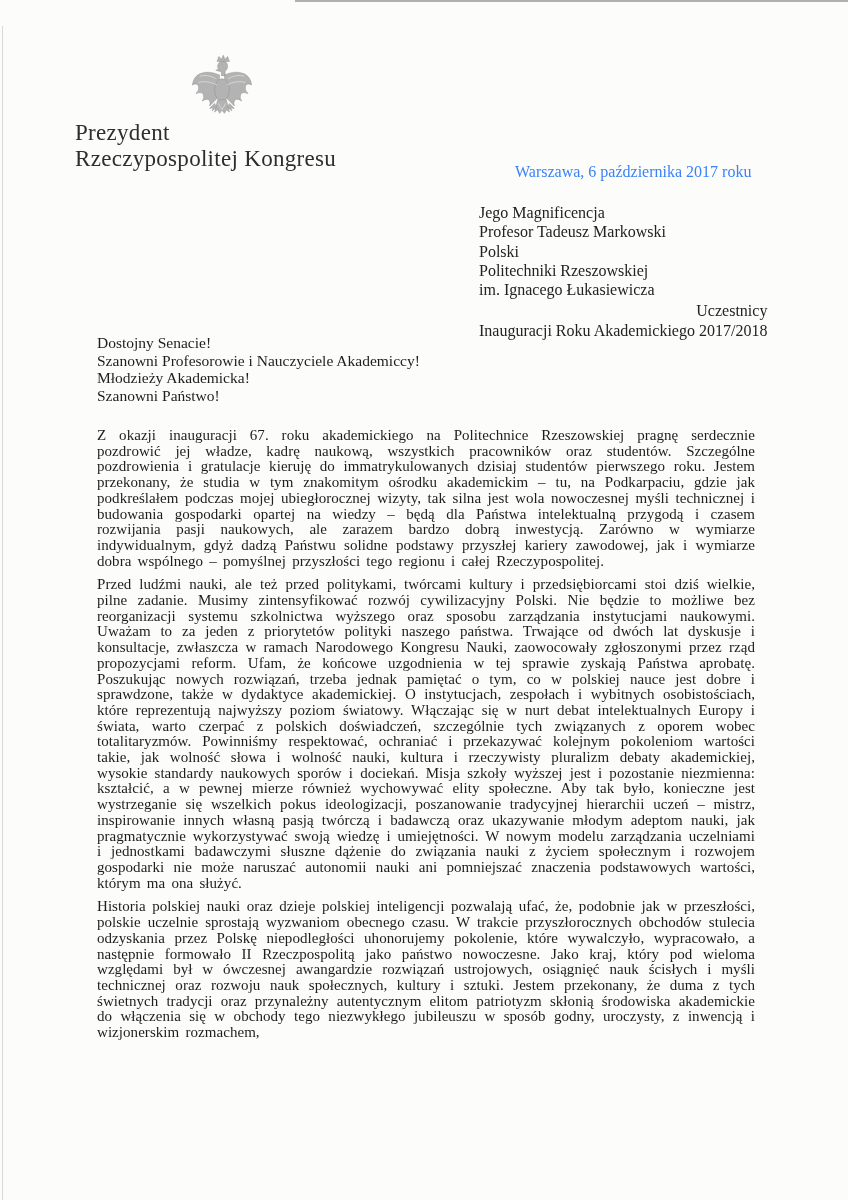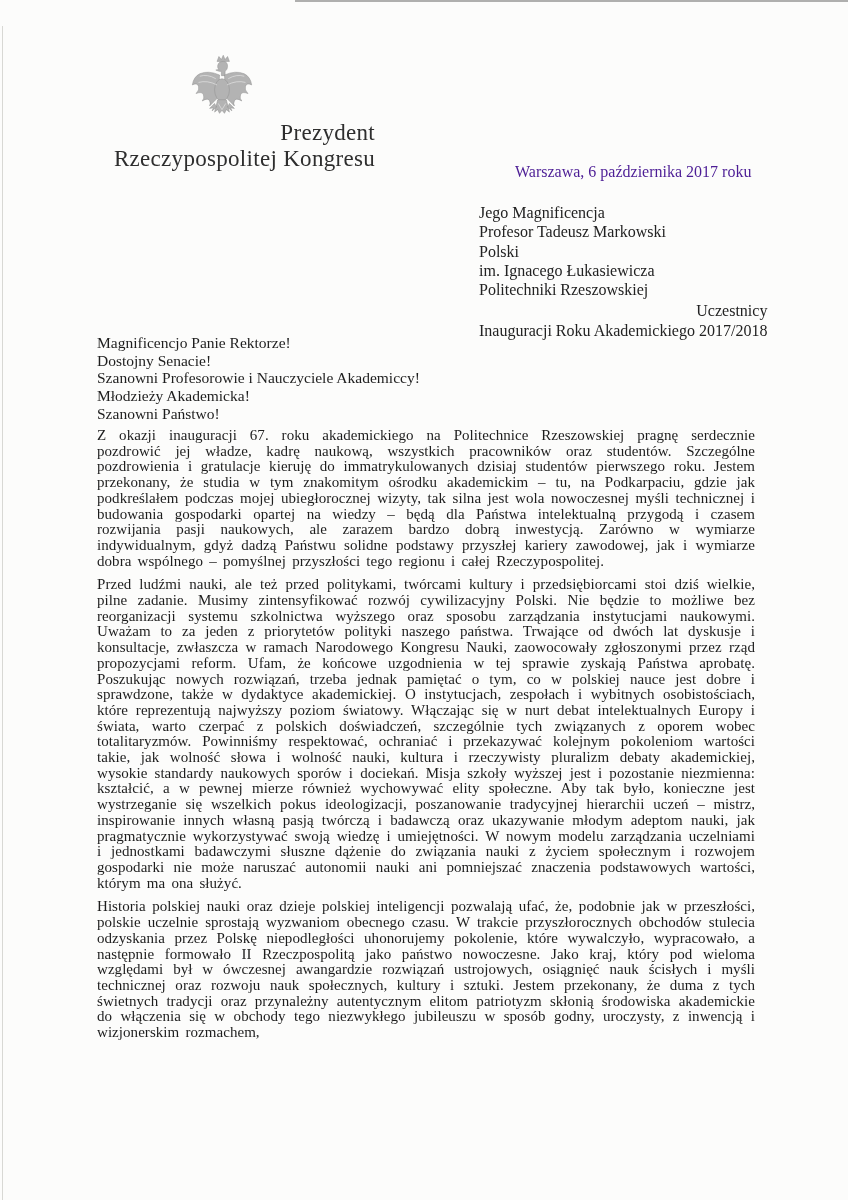--- a/index.html
+++ b/index.html
@@ -11,24 +11,24 @@
     color:#1f1f1f;
     overflow:hidden;
     box-sizing:border-box;
   }
   
   .scan-top{position:absolute;top:0;left:295px;right:0;height:2px;background:#6f6f6f;opacity:.55;}
   .scan-left{position:absolute;top:26px;left:2px;bottom:0;width:1px;background:#d8d8d4;}
   .emblem{position:absolute;left:191px;top:54px;width:62px;height:68px;}
   .office{
     position:absolute;left:75px;top:120px;width:300px;
-    text-align:right;font-size:23px;line-height:26px;color:#2e2e2e;
+    text-align:left;font-size:23px;line-height:26px;color:#2e2e2e;
     letter-spacing:.3px;
   }
-  .dateline{position:absolute;left:515px;top:163px;font-size:16px;color:#4c1d95;}
+  .dateline{position:absolute;left:515px;top:163px;font-size:16px;color:#3b82f6;}
   .recipient{position:absolute;left:437px;top:203px;font-size:16px;line-height:19.3px;color:#222;margin-left:42px;}
   .recipient .grp2{margin-top:2px;text-align:right;}
   .salutation{position:absolute;left:97px;top:334px;font-size:15.5px;line-height:17.7px;color:#1e1e1e;}
   .body-text{
     position:absolute;left:97px;top:428px;width:666px;
     font-size:15px;line-height:15.7px;text-align:justify;
     word-spacing:2.4px;letter-spacing:.05px;color:#1d1d1d;
   }
   .body-text p{margin:0 8px 8px 0;}
   .line{white-space:nowrap;}
@@ -67,31 +67,30 @@
     <div class="line">Rzeczypospolitej Kongresu</div>
   </div>
 
   <div class="dateline">Warszawa, 6 października 2017 roku</div>
 
   <div class="recipient">
     <div class="grp1">
       <div class="line">Jego Magnificencja</div>
       <div class="line">Profesor Tadeusz Markowski</div>
       <div class="line">Polski</div>
+      <div class="line">Politechniki Rzeszowskiej</div>
       <div class="line">im. Ignacego Łukasiewicza</div>
-      <div class="line">Politechniki Rzeszowskiej</div>
     </div>
     <div class="grp2">
       <div class="line">Uczestnicy</div>
       <div class="line">Inauguracji Roku Akademickiego 2017/2018</div>
     </div>
   </div>
 
   <div class="salutation">
-    <div class="line">Magnificencjo Panie Rektorze!</div>
     <div class="line">Dostojny Senacie!</div>
     <div class="line">Szanowni Profesorowie i Nauczyciele Akademiccy!</div>
     <div class="line">Młodzieży Akademicka!</div>
     <div class="line">Szanowni Państwo!</div>
   </div>
 
   <div class="body-text">
     <p>Z okazji inauguracji 67. roku akademickiego na Politechnice Rzeszowskiej pragnę serdecznie pozdrowić jej władze, kadrę naukową, wszystkich pracowników oraz studentów. Szczególne pozdrowienia i gratulacje kieruję do immatrykulowanych dzisiaj studentów pierwszego roku. Jestem przekonany, że studia w tym znakomitym ośrodku akademickim – tu, na Podkarpaciu, gdzie jak podkreślałem podczas mojej ubiegłorocznej wizyty, tak silna jest wola nowoczesnej myśli technicznej i budowania gospodarki opartej na wiedzy – będą dla Państwa intelektualną przygodą i czasem rozwijania pasji naukowych, ale zarazem bardzo dobrą inwestycją. Zarówno w wymiarze indywidualnym, gdyż dadzą Państwu solidne podstawy przyszłej kariery zawodowej, jak i wymiarze dobra wspólnego – pomyślnej przyszłości tego regionu i całej Rzeczypospolitej.</p>
     <p>Przed ludźmi nauki, ale też przed politykami, twórcami kultury i przedsiębiorcami stoi dziś wielkie, pilne zadanie. Musimy zintensyfikować rozwój cywilizacyjny Polski. Nie będzie to możliwe bez reorganizacji systemu szkolnictwa wyższego oraz sposobu zarządzania instytucjami naukowymi. Uważam to za jeden z priorytetów polityki naszego państwa. Trwające od dwóch lat dyskusje i konsultacje, zwłaszcza w ramach Narodowego Kongresu Nauki, zaowocowały zgłoszonymi przez rząd propozycjami reform. Ufam, że końcowe uzgodnienia w tej sprawie zyskają Państwa aprobatę. Poszukując nowych rozwiązań, trzeba jednak pamiętać o tym, co w polskiej nauce jest dobre i sprawdzone, także w dydaktyce akademickiej. O instytucjach, zespołach i wybitnych osobistościach, które reprezentują najwyższy poziom światowy. Włączając się w nurt debat intelektualnych Europy i świata, warto czerpać z polskich doświadczeń, szczególnie tych związanych z oporem wobec totalitaryzmów. Powinniśmy respektować, ochraniać i przekazywać kolejnym pokoleniom wartości takie, jak wolność słowa i wolność nauki, kultura i rzeczywisty pluralizm debaty akademickiej, wysokie standardy naukowych sporów i dociekań. Misja szkoły wyższej jest i pozostanie niezmienna: kształcić, a w pewnej mierze również wychowywać elity społeczne. Aby tak było, konieczne jest wystrzeganie się wszelkich pokus ideologizacji, poszanowanie tradycyjnej hierarchii uczeń – mistrz, inspirowanie innych własną pasją twórczą i badawczą oraz ukazywanie młodym adeptom nauki, jak pragmatycznie wykorzystywać swoją wiedzę i umiejętności. W nowym modelu zarządzania uczelniami i jednostkami badawczymi słuszne dążenie do związania nauki z życiem społecznym i rozwojem gospodarki nie może naruszać autonomii nauki ani pomniejszać znaczenia podstawowych wartości, którym ma ona służyć.</p>
     <p>Historia polskiej nauki oraz dzieje polskiej inteligencji pozwalają ufać, że, podobnie jak w przeszłości, polskie uczelnie sprostają wyzwaniom obecnego czasu. W trakcie przyszłorocznych obchodów stulecia odzyskania przez Polskę niepodległości uhonorujemy pokolenie, które wywalczyło, wypracowało, a następnie formowało II Rzeczpospolitą jako państwo nowoczesne. Jako kraj, który pod wieloma względami był w ówczesnej awangardzie rozwiązań ustrojowych, osiągnięć nauk ścisłych i myśli technicznej oraz rozwoju nauk społecznych, kultury i sztuki. Jestem przekonany, że duma z tych świetnych tradycji oraz przynależny autentycznym elitom patriotyzm skłonią środowiska akademickie do włączenia się w obchody tego niezwykłego jubileuszu w sposób godny, uroczysty, z inwencją i wizjonerskim rozmachem,</p>

